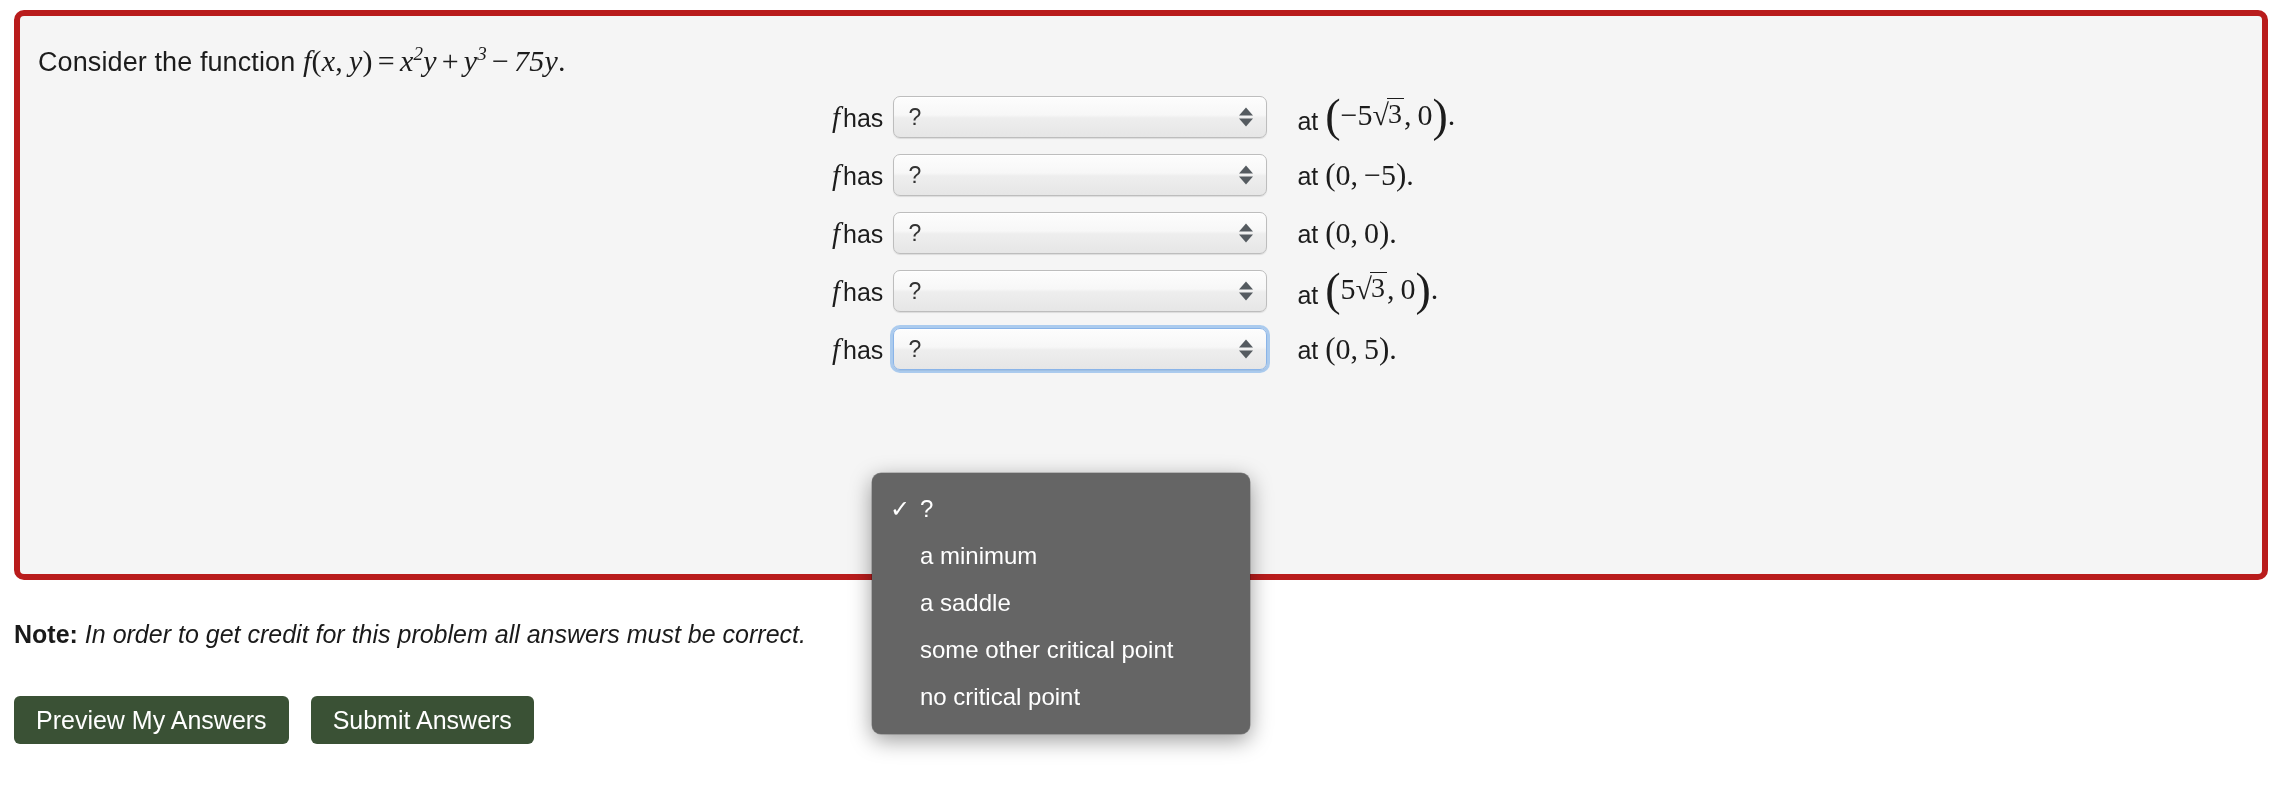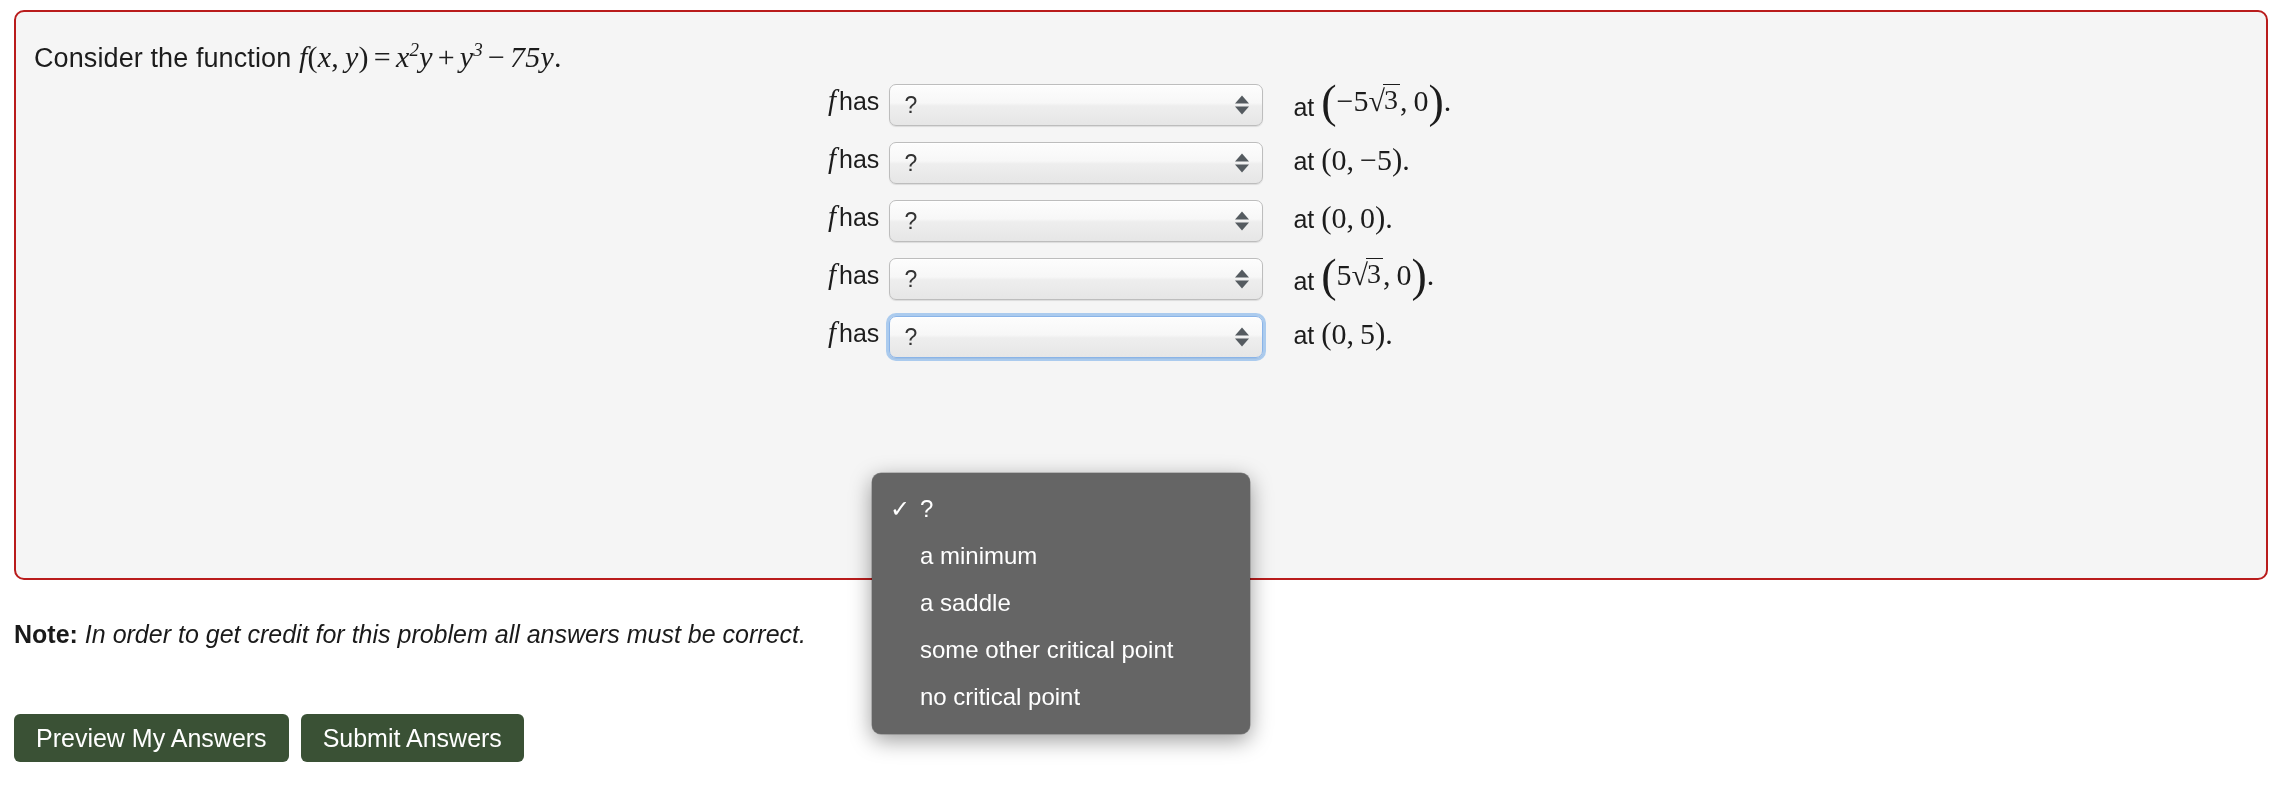--- a/index.html
+++ b/index.html
@@ -18,21 +18,21 @@
 
   
   .problem-panel {
     position: absolute;
     left: 14px;
     top: 10px;
     width: 2254px;
     height: 570px;
     box-sizing: border-box;
     background: #f5f5f5;
-    border: 2px solid #b91c1c;
+    border: 6px solid #b91c1c;
     border-radius: 10px;
   }
 
   .prompt-line {
     position: absolute;
     left: 18px;
     top: 28px;
     font-size: 27px;
     color: #1c1c1c;
     white-space: nowrap;
@@ -67,21 +67,21 @@
 
   
   .rows {
     position: absolute;
     left: 0;
     top: 72px;
     width: 100%;
   }
   .answer-row {
     display: flex;
-    align-items: flex-start;
+    align-items: center;
     height: 58px;
     padding-left: 812px;
   }
   .row-label {
     font-size: 25px;
     color: #1c1c1c;
     white-space: nowrap;
     margin-right: 10px;
   }
   .row-label .fsym {
@@ -213,22 +213,21 @@
     color: #1a1a1a;
   }
   .note-bold { font-weight: bold; }
   .note-italic { font-style: italic; }
 
   .button-bar {
     position: absolute;
     left: 14px;
     top: 696px;
     display: flex;
-    gap: 12px;
-    margin-top: 18px;
+    gap: 22px;
   }
   .action-button {
     background: #3a5135;
     color: #ffffff;
     border: none;
     border-radius: 6px;
     font-family: "Liberation Sans", sans-serif;
     font-size: 25px;
     padding: 0 22px;
     height: 48px;

